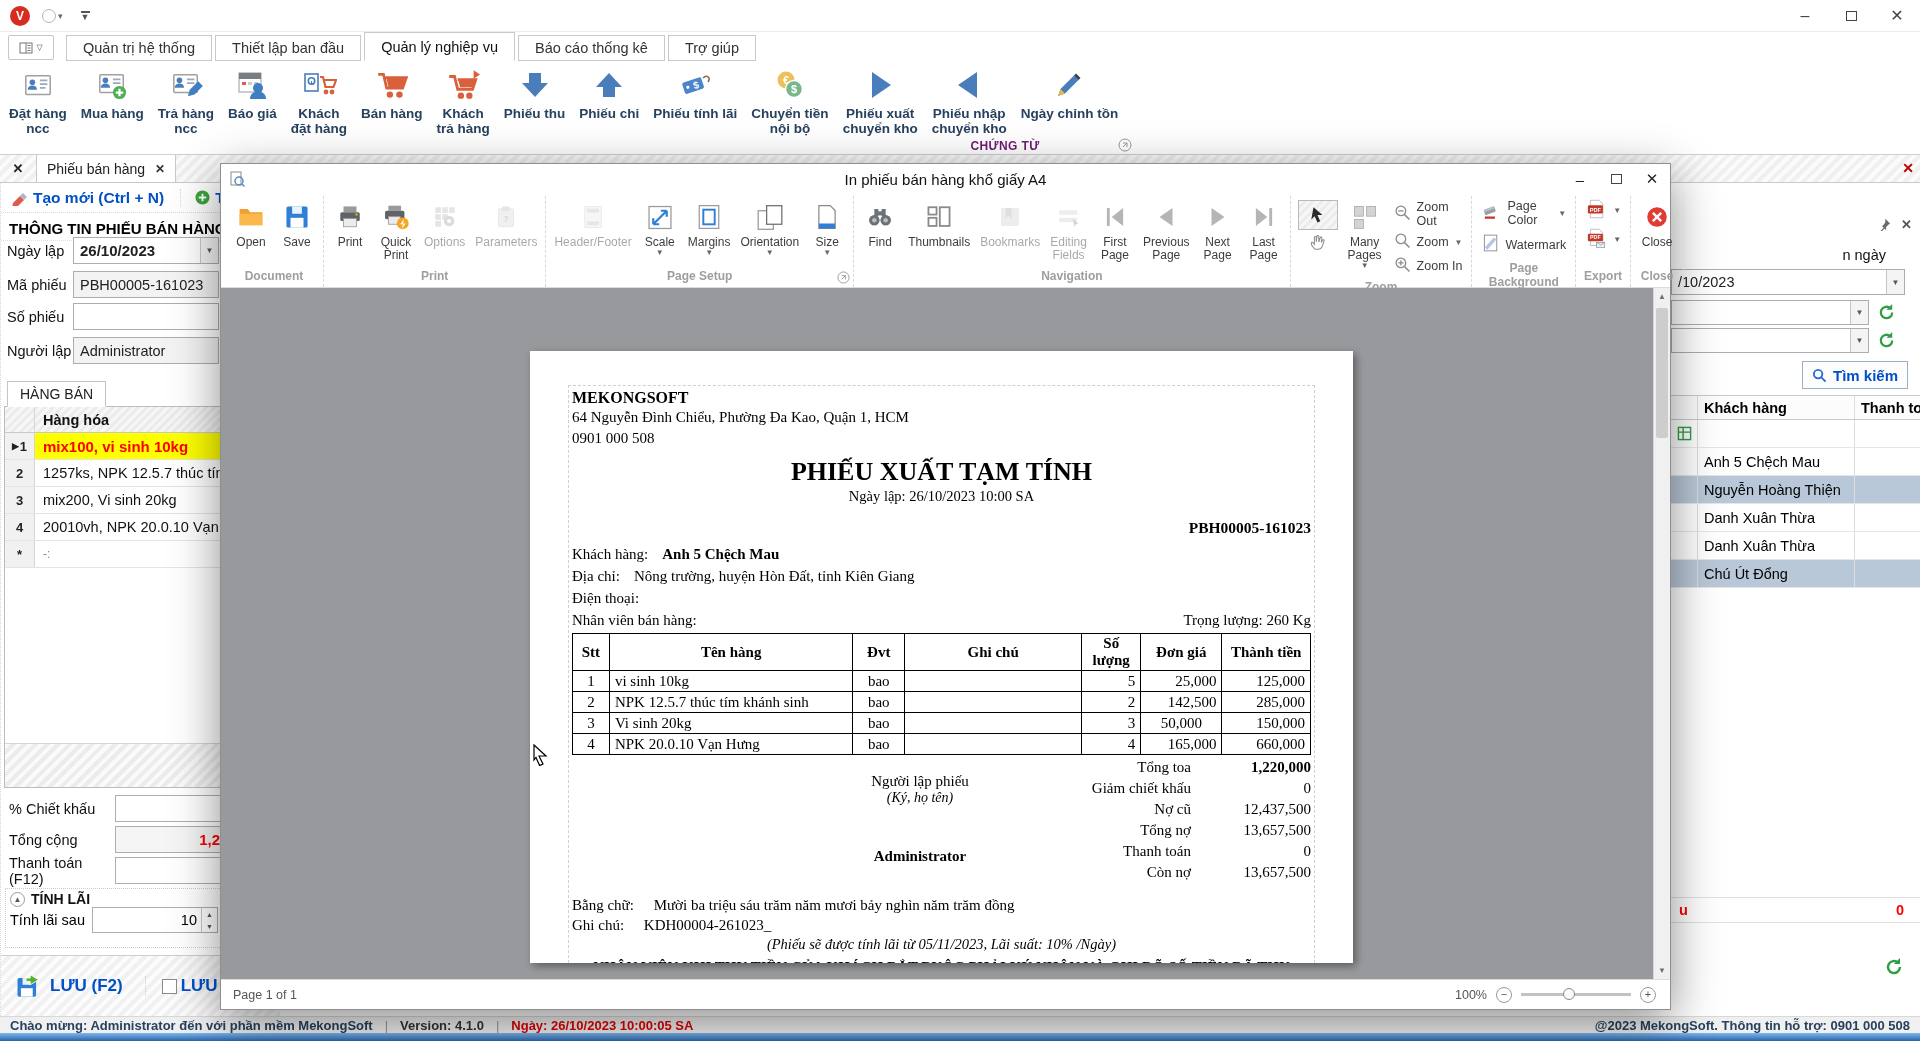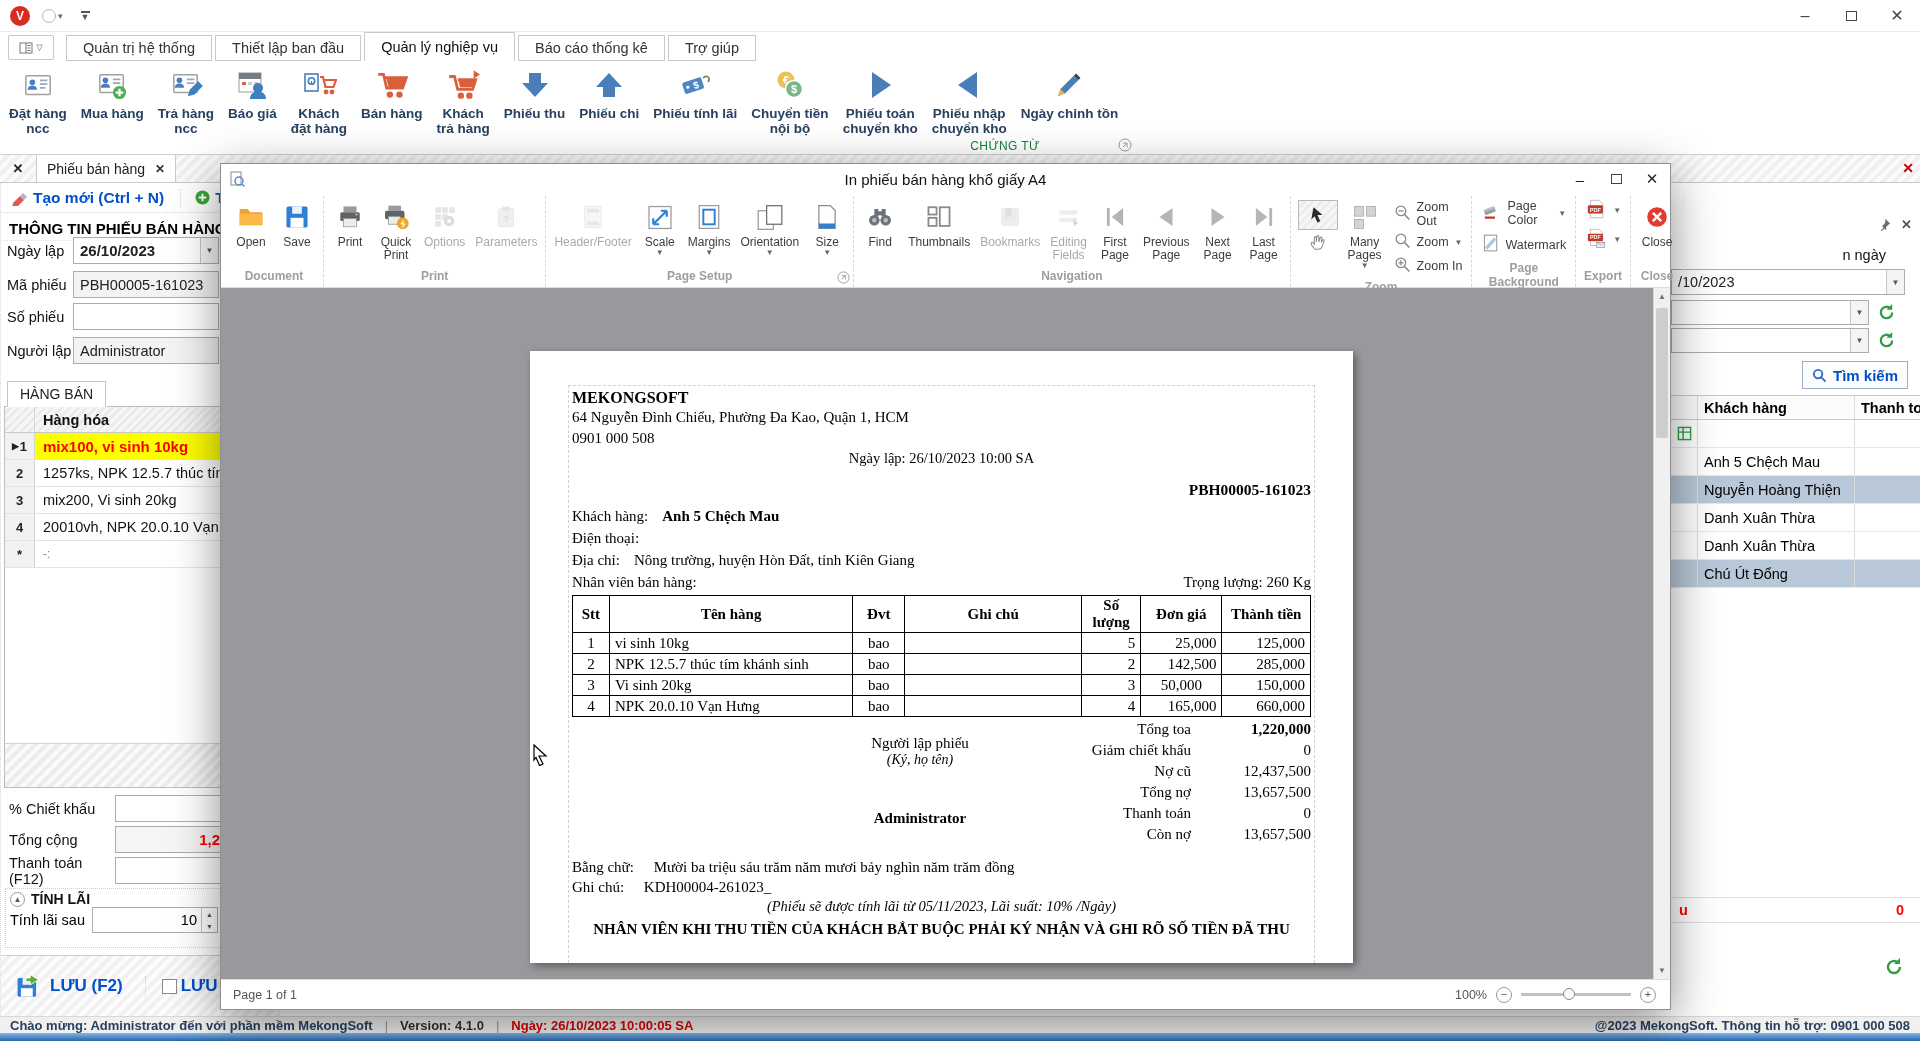--- a/index.html
+++ b/index.html
@@ -25,21 +25,21 @@
   .app-menu-btn { width:46px; height:25px; border:1px solid #c6c6c6; border-radius:2px; background:#fff; margin-right:12px; margin-bottom:1px; display:flex; align-items:center; justify-content:center; gap:3px; color:#555; }
   .rtab { height:26px; padding:0 16px; display:flex; align-items:center; font-size:14.5px; color:#333; background:#fff; border:1px solid #c9c9c9; margin-right:3px; position:relative; }
   .rtab.active { height:29px; border-bottom:1px solid #fff; z-index:2; color:#111; }
 
   
   .ribbon { position:absolute; top:61px; left:0; right:0; height:94px; background:#fff; border-bottom:1px solid #cfcfcf; }
   .ribbon-items { display:flex; align-items:flex-start; padding:3px 0 0 2px; }
   .ritem { display:flex; flex-direction:column; align-items:center; text-align:center; padding:1px 7px; }
   .ritem .icon { height:40px; display:flex; align-items:center; justify-content:center; }
   .ritem .rlabel { font-size:13.5px; font-weight:bold; color:var(--navy); line-height:15px; white-space:pre-line; margin-top:1px; }
-  .ribbon-caption { position:absolute; bottom:1px; left:905px; width:200px; text-align:center; font-size:12px; color:#15803d; font-weight:normal; letter-spacing:.4px; }
+  .ribbon-caption { position:absolute; bottom:1px; left:905px; width:200px; text-align:center; font-size:12px; color:#701a75; font-weight:bold; letter-spacing:.4px; }
   .launcher { position:absolute; bottom:2px; left:1118px; width:14px; height:14px; }
 
   
   .tabstrip { position:absolute; top:155px; left:0; right:0; height:28px; border-bottom:1px solid #c9c9c9; background:repeating-linear-gradient(135deg,#fbfbfb 0 4px,#f0f0f0 4px 8px); display:flex; }
   .ts-close-box { width:37px; height:27px; border-right:1px solid #c9c9c9; display:flex; align-items:center; justify-content:center; font-size:13px; font-weight:bold; color:#222; }
   .ts-tab { padding:0 10px; display:flex; align-items:center; gap:10px; background:#fff; border-right:1px solid #c9c9c9; font-size:14px; color:#222; }
   .ts-x { font-size:12px; font-weight:bold; color:#333; }
   .ts-right-close { position:absolute; right:6px; top:5px; color:#c00000; font-weight:bold; font-size:14px; }
 
   
@@ -349,21 +349,21 @@
           </span>
           <div class="rlabel">Chuyển tiền
 nội bộ</div>
         </div>
         <div class="ritem">
           <span class="icon">
             <svg width="32" height="32" viewBox="0 0 32 32">
               <path d="M8 3l19 13L8 29z" fill="#4a7ebb"></path>
             </svg>
           </span>
-          <div class="rlabel">Phiếu toán
+          <div class="rlabel">Phiếu xuất
 chuyển kho</div>
         </div>
         <div class="ritem">
           <span class="icon">
             <svg width="32" height="32" viewBox="0 0 32 32">
               <path d="M24 3L5 16l19 13z" fill="#4a7ebb"></path>
             </svg>
           </span>
           <div class="rlabel">Phiếu nhập
 chuyển kho</div>
@@ -995,33 +995,34 @@
           <div class="tg-label">Close</div>
         </div>
       </div>
     <div class="dlg-doc">
       <div class="page">
         <div class="page-margin"></div>
         <div class="page-inner">
           <div class="inv-company">MEKONGSOFT</div>
           <div class="inv-line">64 Nguyễn Đình Chiểu, Phường Đa Kao, Quận 1, HCM</div>
           <div class="inv-line">0901 000 508</div>
+          <div class="inv-title">PHIẾU XUẤT TẠM TÍNH</div>
           <div class="inv-date">Ngày lập: 26/10/2023  10:00 SA</div>
           <div class="inv-code">PBH00005-161023</div>
           <div class="inv-kv" style="margin-top:6px">
             <span class="k">Khách hàng:</span>
             <span class="v b">Anh 5 Chệch Mau</span>
           </div>
           <div class="inv-kv">
-              <span class="k">Điện thoại:</span>
-            </div>
-          <div class="inv-kv">
             <span class="k">Địa chỉ:</span>
             <span class="v">Nông trường, huyện Hòn Đất, tỉnh Kiên Giang</span>
           </div>
+          <div class="inv-kv">
+              <span class="k">Điện thoại:</span>
+            </div>
           <div class="inv-kv">
             <span class="k">Nhân viên bán hàng:</span>
             <span class="right">Trọng lượng: 260 Kg</span>
           </div>
           <table class="inv-table">
             <thead>
                 <tr id="invHead">
                   <th style="width: 5%;">Stt</th>
                   <th style="width: 33%;">Tên hàng</th>
                   <th style="width: 7%;">Đvt</th>

